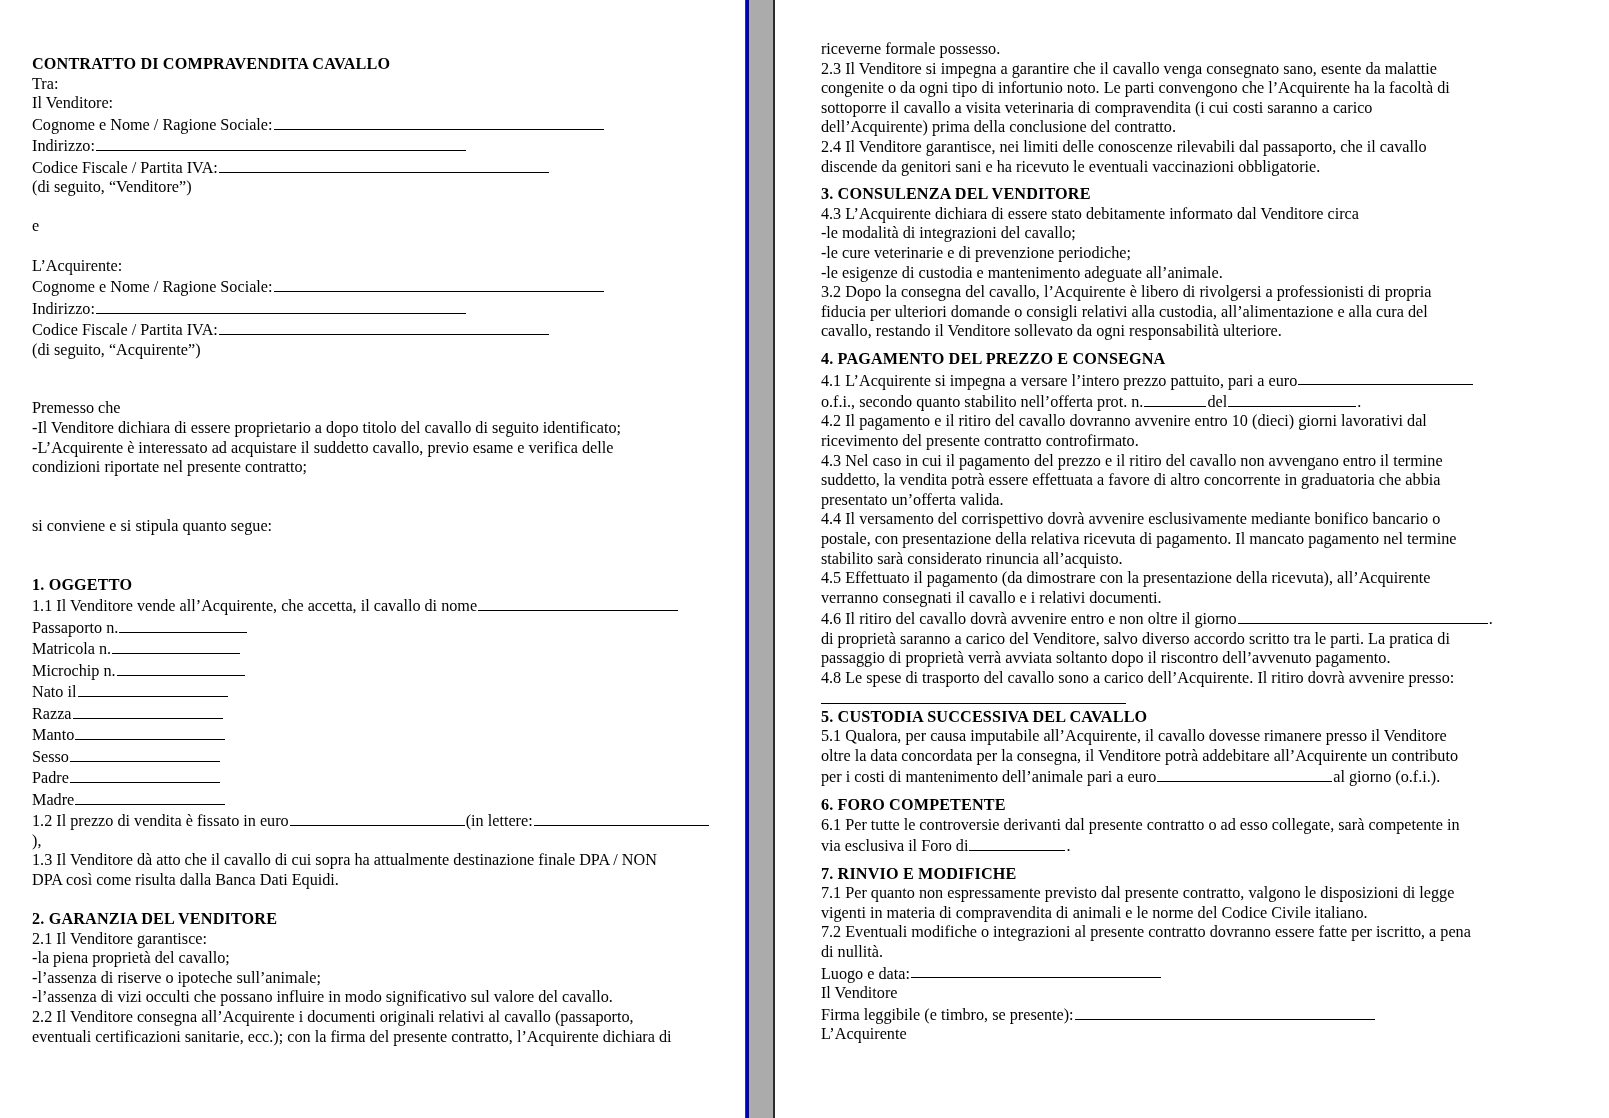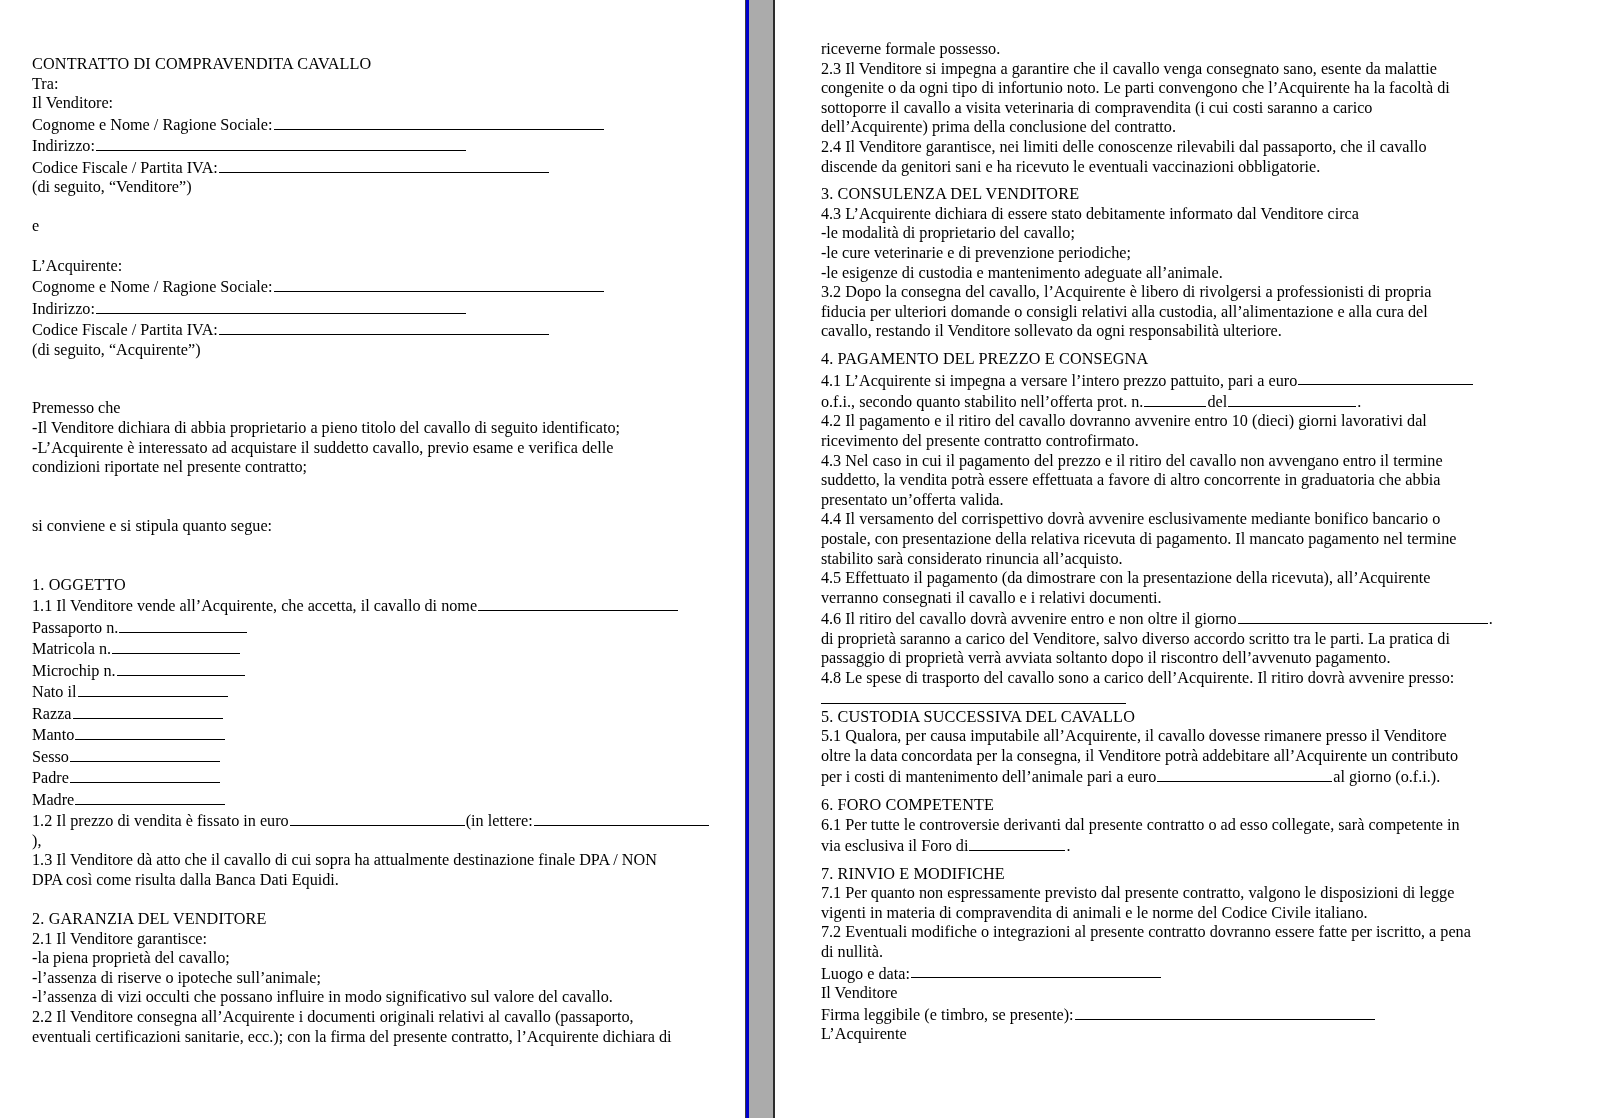--- a/index.html
+++ b/index.html
@@ -65,20 +65,21 @@
   }
   .ln {
     white-space: pre-wrap;
     min-height: 19.6px;
   }
   .ln.blank {
     height: 19.6px;
   }
   .heading {
     letter-spacing: 0.15px;
+    font-weight: bold;
   }
   .gap-sm { height: 8px; }
 
   
   .blankline {
     display: inline-block;
     border-bottom: 1.4px solid #000000;
     vertical-align: baseline;
     height: 0.92em;
     margin: 0 1px;
@@ -126,21 +127,21 @@
       <div class="ln">L’Acquirente:</div>
       <div class="ln"><span>Cognome e Nome / Ragione Sociale:</span><span class="blankline b-5xl"></span></div>
       <div class="ln"><span>Indirizzo:</span><span class="blankline b-6xl"></span></div>
       <div class="ln"><span>Codice Fiscale / Partita IVA:</span><span class="blankline b-5xl"></span></div>
       <div class="ln">(di seguito, “Acquirente”)</div>
 
       <div class="ln blank"></div>
       <div class="ln blank"></div>
 
       <div class="ln">Premesso che</div>
-      <div class="ln">-Il Venditore dichiara di abbia proprietario a pieno titolo del cavallo di seguito identificato;</div>
+      <div class="ln">-Il Venditore dichiara di essere proprietario a dopo titolo del cavallo di seguito identificato;</div>
       <div class="ln">-L’Acquirente è interessato ad acquistare il suddetto cavallo, previo esame e verifica delle</div>
       <div class="ln">condizioni riportate nel presente contratto;</div>
 
       <div class="ln blank"></div>
       <div class="ln blank"></div>
 
       <div class="ln">si conviene e si stipula quanto segue:</div>
 
       <div class="ln blank"></div>
       <div class="ln blank"></div>
@@ -190,21 +191,21 @@
       <div class="ln">congenite o da ogni tipo di infortunio noto. Le parti convengono che l’Acquirente ha la facoltà di</div>
       <div class="ln">sottoporre il cavallo a visita veterinaria di compravendita (i cui costi saranno a carico</div>
       <div class="ln">dell’Acquirente) prima della conclusione del contratto.</div>
       <div class="ln">2.4 Il Venditore garantisce, nei limiti delle conoscenze rilevabili dal passaporto, che il cavallo</div>
       <div class="ln">discende da genitori sani e ha ricevuto le eventuali vaccinazioni obbligatorie.</div>
 
       <div class="gap-sm"></div>
 
       <div class="ln heading">3. CONSULENZA DEL VENDITORE</div>
       <div class="ln">4.3 L’Acquirente dichiara di essere stato debitamente informato dal Venditore circa</div>
-      <div class="ln">-le modalità di proprietario del cavallo;</div>
+      <div class="ln">-le modalità di integrazioni del cavallo;</div>
       <div class="ln">-le cure veterinarie e di prevenzione periodiche;</div>
       <div class="ln">-le esigenze di custodia e mantenimento adeguate all’animale.</div>
       <div class="ln">3.2 Dopo la consegna del cavallo, l’Acquirente è libero di rivolgersi a professionisti di propria</div>
       <div class="ln">fiducia per ulteriori domande o consigli relativi alla custodia, all’alimentazione e alla cura del</div>
       <div class="ln">cavallo, restando il Venditore sollevato da ogni responsabilità ulteriore.</div>
 
       <div class="gap-sm"></div>
 
       <div class="ln heading">4. PAGAMENTO DEL PREZZO E CONSEGNA</div>
       <div class="ln"><span>4.1 L’Acquirente si impegna a versare l’intero prezzo pattuito, pari a euro</span><span class="blankline b-xl"></span></div>

